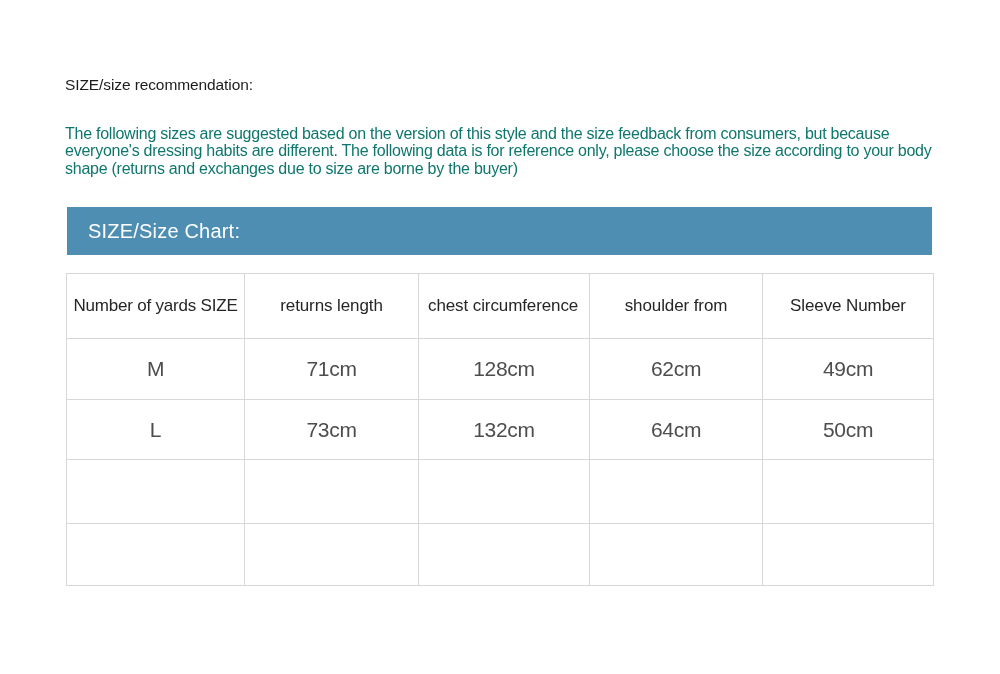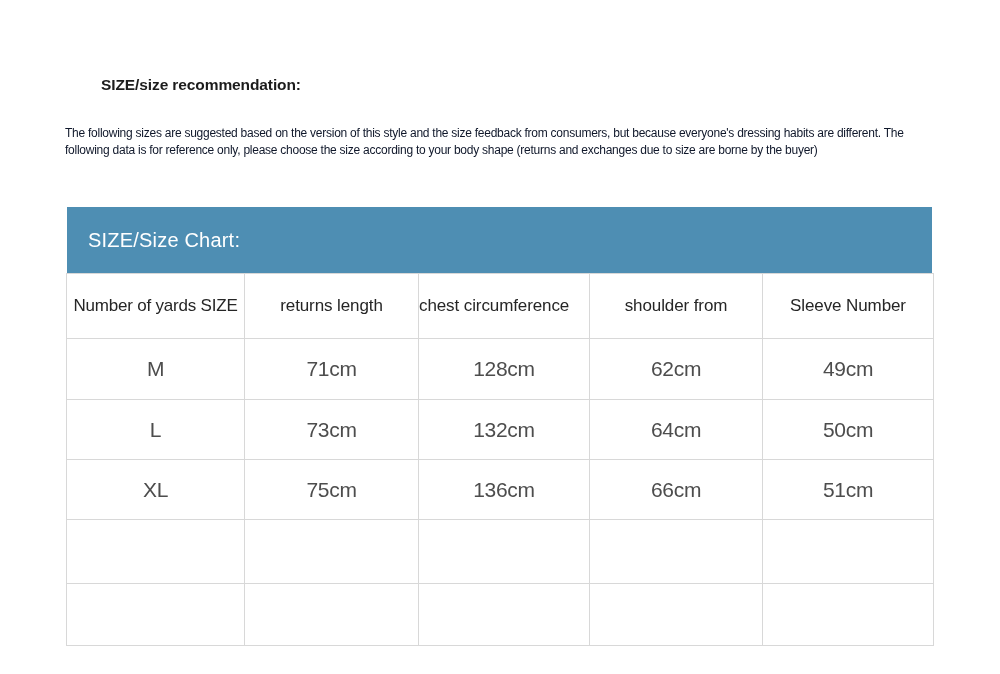--- a/index.html
+++ b/index.html
@@ -6,32 +6,31 @@
   html, body { background: #ffffff; }
   body {
     width: 1000px; height: 674px;
     position: relative;
     font-family: "Liberation Sans", sans-serif;
     color: #1c1c1c;
     overflow: hidden;
   }
   .page-heading {
     position: absolute; left: 65px; top: 76px;
-    font-size: 15.5px; font-weight: 700; color: #1c1c1c;
+    font-size: 15.5px; font-weight: 400; color: #1c1c1c;
     letter-spacing: -0.1px;
-    margin-left: 36px;
   }
   .size-note {
     position: absolute; left: 65px; top: 125px; width: 878px;
-    font-size: 12px; line-height: 17.4px; font-weight: 400;
-    color: #0f172a; letter-spacing: -0.25px;
+    font-size: 16px; line-height: 17.4px; font-weight: 400;
+    color: #0f766e; letter-spacing: -0.25px;
   }
   .chart-banner {
     position: absolute; left: 67px; top: 207px;
-    width: 865px; height: 66px;
+    width: 865px; height: 48px;
     display: flex; align-items: center;
   }
   .chart-banner-title {
     color: #ffffff; font-size: 20px; font-weight: 400;
     padding-left: 21px; letter-spacing: 0.2px;
   }
   .size-table-wrap {
     position: absolute; left: 66px; top: 273px; width: 867px;
   }
   table.size-table {
@@ -46,21 +45,21 @@
   table.size-table th, table.size-table td {
     border: 1px solid #d8d8d8;
     vertical-align: middle;
     overflow: hidden;
   }
   table.size-table th {
     font-weight: 400; font-size: 17px; color: #262626;
     text-align: center; letter-spacing: -0.1px;
   }
   table.size-table th.th-left {
-    text-align: left; line-height: 22px;
+    text-align: left; padding-left: 9px; line-height: 22px;
   }
   table.size-table th.th-tight { padding: 0 1px; letter-spacing: -0.2px; }
   table.size-table td {
     font-size: 21px; color: #4d4d4d; text-align: center;
     letter-spacing: -0.3px;
   }
   tr.r-head { height: 65px; }
   tr.r-m    { height: 61px; }
   tr.r-l    { height: 60px; }
   tr.r-xl   { height: 60px; }
@@ -102,27 +101,20 @@
         <td>62cm</td>
         <td>49cm</td>
       </tr>
       <tr class="r-l">
         <td>L</td>
         <td>73cm</td>
         <td>132cm</td>
         <td>64cm</td>
         <td>50cm</td>
       </tr>
-      <tr class="r-xl">
-        <td>XL</td>
-        <td>75cm</td>
-        <td>136cm</td>
-        <td>66cm</td>
-        <td>51cm</td>
-      </tr>
       <tr class="r-e1">
         <td></td>
         <td></td>
         <td></td>
         <td></td>
         <td></td>
       </tr>
       <tr class="r-e2">
         <td></td>
         <td></td>

